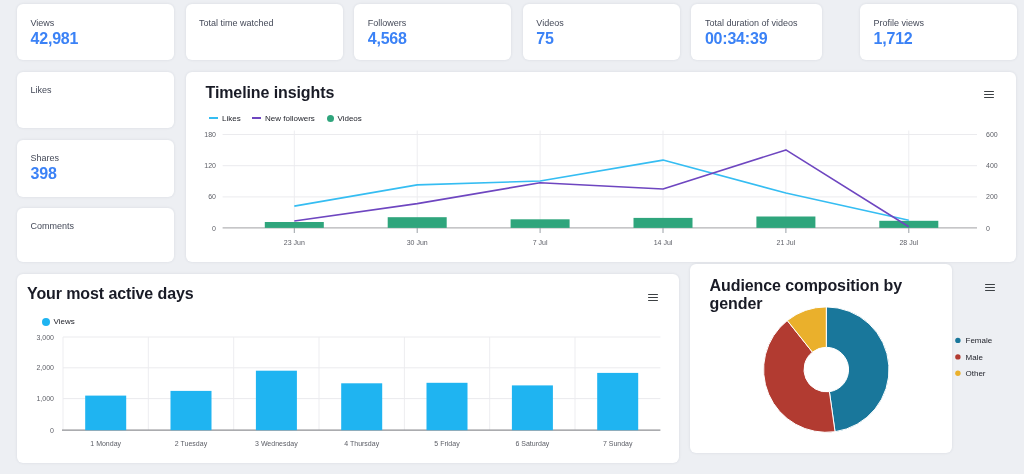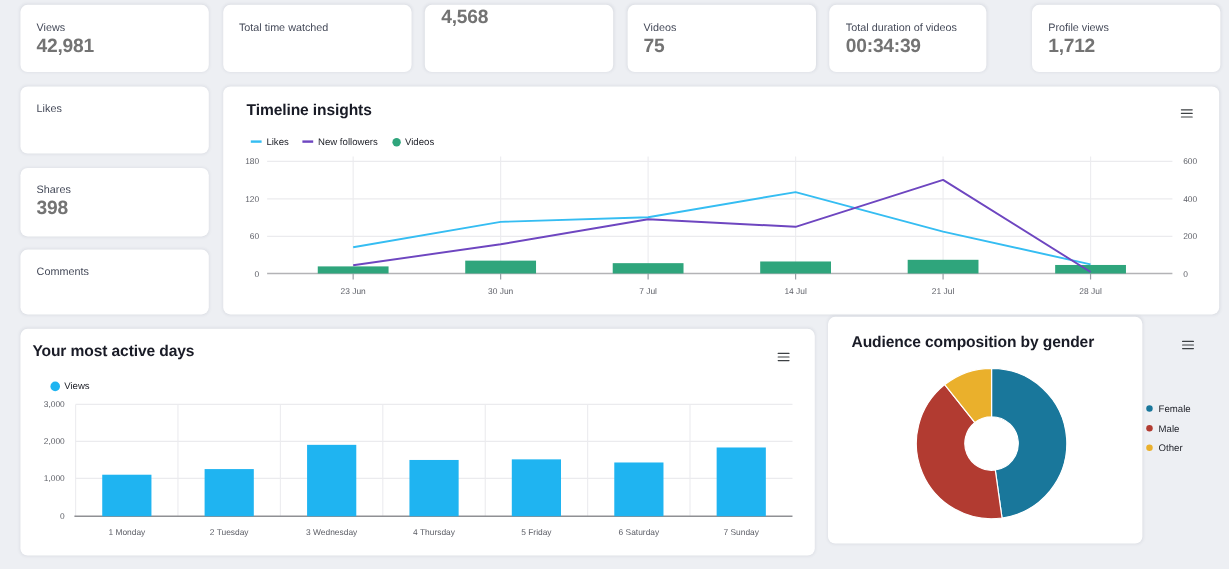--- a/index.html
+++ b/index.html
@@ -1,36 +1,37 @@
 <!DOCTYPE html>
 <html><head>
 <meta charset="utf-8">
 <style>
 * { margin:0; padding:0; box-sizing:border-box; }
 html,body { width:1024px; height:474px; background:#edeff3; font-family:"Liberation Sans", sans-serif; overflow:hidden; }
 .card { position:absolute; background:#fff; border-radius:6px; box-shadow:0 0 3px rgba(30,35,70,.10); }
 .lbl { font-size:9px; color:#454a59; padding:13.5px 0 0 13.5px; }
-.val { font-size:16px; font-weight:bold; color:#737373; padding:2px 0 0 13.5px; letter-spacing:-0.2px; }
-.ctitle { position:absolute; font-size:13px; font-weight:bold; color:#191b26; letter-spacing:-0.1px; }
+.val { font-size:16px; font-weight:bold; color:#3b82f6; padding:2px 0 0 13.5px; letter-spacing:-0.2px; }
+.ctitle { position:absolute; font-size:16px; font-weight:bold; color:#191b26; letter-spacing:-0.1px; }
 .burger { position:absolute; width:10px; height:8px; }
 .burger i { display:block; height:1.4px; background:#3c4043; margin-bottom:1.7px; border-radius:0.5px; }
 .leg { position:absolute; font-size:8px; color:#23252d; display:flex; align-items:center; }
 svg text { font-family:"Liberation Sans", sans-serif; }
 </style>
 </head>
 <body>
 
 <div class="card" style="left:17px;top:4px;width:157px;height:56px">
     <div class="lbl">Views</div>
     <div class="val">42,981</div>
   </div>
 <div class="card" style="left:185.6px;top:4px;width:157px;height:56px">
     <div class="lbl">Total time watched</div>
   </div>
 <div class="card" style="left:354.2px;top:4px;width:157px;height:56px">
+    <div class="lbl">Followers</div>
     <div class="val">4,568</div>
   </div>
 <div class="card" style="left:522.8px;top:4px;width:157px;height:56px">
     <div class="lbl">Videos</div>
     <div class="val">75</div>
   </div>
 <div class="card" style="left:691.4px;top:4px;width:131px;height:56px">
     <div class="lbl">Total duration of videos</div>
     <div class="val">00:34:39</div>
   </div>

